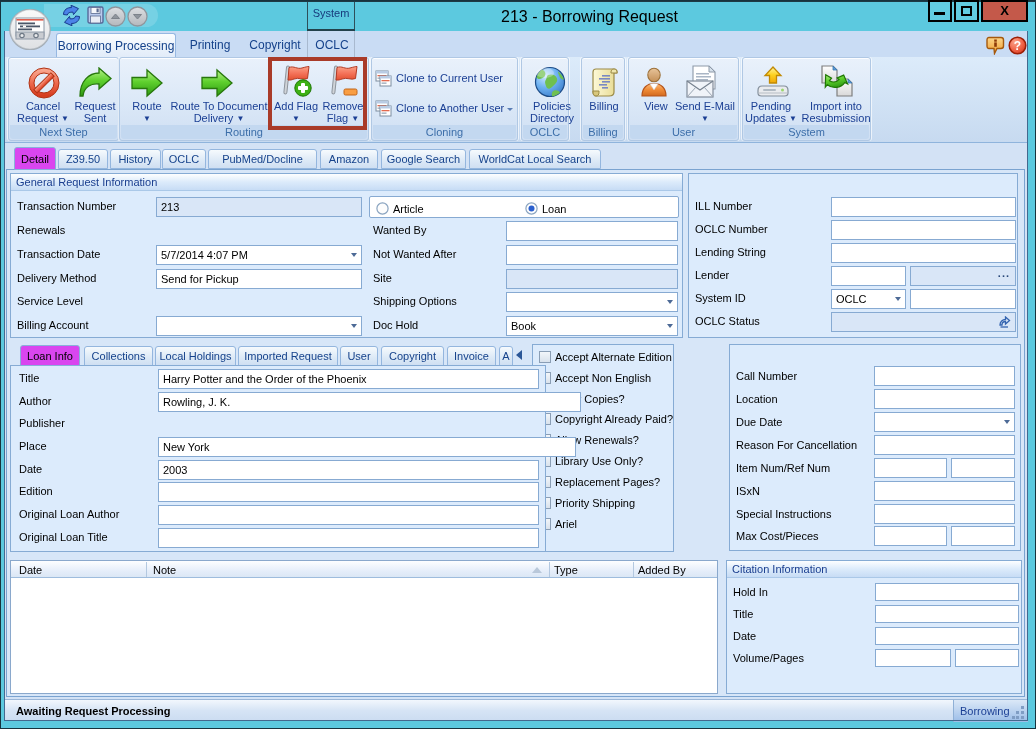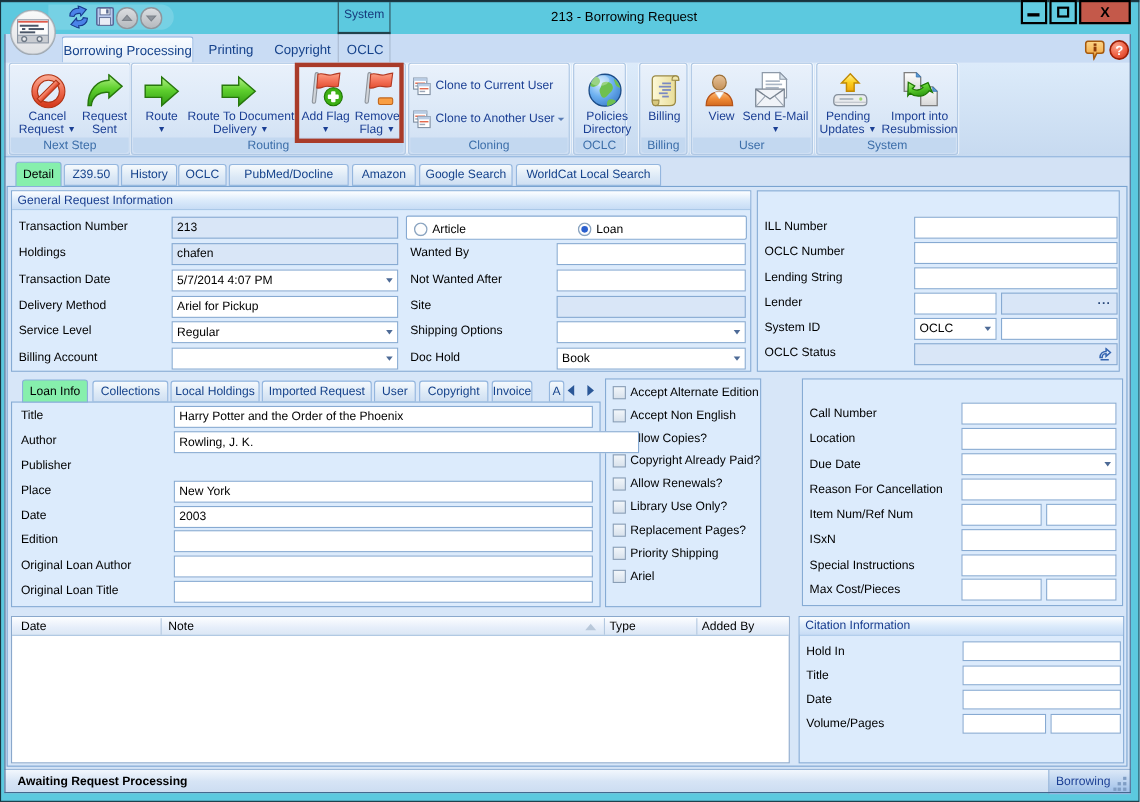--- a/index.html
+++ b/index.html
@@ -2,36 +2,36 @@
 <html><head>
 <meta charset="utf-8">
 <style>
 *{margin:0;padding:0;box-sizing:border-box}
 html,body{width:1036px;height:729px;overflow:hidden}
 body{font-family:"Liberation Sans",sans-serif;background:#5cc9df;position:relative}
 .ab{position:absolute}
 .edge{position:absolute;left:0;top:0;width:1036px;height:729px;border:1px solid #17333e;pointer-events:none;z-index:99}
 .topedge{position:absolute;left:0;top:0;width:1036px;height:2px;background:#1d3a45;z-index:98}
 
-.title{position:absolute;top:8px;left:501px;font-size:12px;color:#000}
+.title{position:absolute;top:8px;left:501px;font-size:16px;color:#000}
 
 .wininner{position:absolute;left:4px;top:31px;width:1024px;height:690px;background:#d3e2f5}
 .tabrow{position:absolute;left:0;top:0;width:1024px;height:26px;background:#c9dcf4}
 .rtab{position:absolute;top:2px;height:24px;font-size:12px;color:#15428b;text-align:center;line-height:24px}
 .rtab.act{background:linear-gradient(#fbfdff,#eaf2fb 60%,#e2ecf9);border:1px solid #96b8e2;border-bottom:none;border-radius:3px 3px 0 0;color:#15428b}
 .ribbon{position:absolute;left:0;top:26px;width:1024px;height:86px;background:linear-gradient(#dcebfa,#c7daf0);border-bottom:1px solid #8fb4dc}
 .rg{position:absolute;top:0px;height:84px;border-radius:3px;border:1px solid #b0c8e4;box-shadow:1px 0 0 rgba(255,255,255,.65),-1px 0 0 rgba(255,255,255,.65),inset 0 1px 0 rgba(255,255,255,.85);background:linear-gradient(#e9f1fb 0%,#dbe8f7 55%,#cfdff3 100%)}
 .rgcap{position:absolute;left:1px;right:1px;bottom:1px;height:14px;background:#c3d8f0;border-radius:0 0 3px 3px;color:#3c6ea9;font-size:11px;text-align:center;line-height:14px}
 .blbl{position:absolute;font-size:11px;line-height:12px;color:#1b3f94;text-align:center;white-space:pre}
 .bicon{position:absolute;top:9px}
 .sbtn{position:absolute;font-size:11px;color:#1b3f94;white-space:nowrap}
 .da{display:inline-block;width:0;height:0;border-left:3px solid transparent;border-right:3px solid transparent;border-top:3px solid #5a7db5;vertical-align:middle}
 
 .dtab{position:absolute;height:20px;line-height:19px;font-size:11px;color:#15428b;text-align:center;background:linear-gradient(#f6fafd,#dce9f6 60%,#cfdff2);border:1px solid #94b6de;border-radius:3px 3px 0 0}
-.dtab.act{background:#86efac;color:#000;border-color:#8ab0da;z-index:5;height:23px;line-height:22px}
+.dtab.act{background:#d946ef;color:#000;border-color:#8ab0da;z-index:5;height:23px;line-height:22px}
 .page{position:absolute;left:2px;top:138px;width:1019px;height:528px;border:1px solid #7aa3d0;background:#d7e6f8}
 .panel{position:absolute;background:#dcebfc;border:1px solid #86abd4}
 .phead{position:absolute;left:0px;right:0px;top:0px;height:17px;background:linear-gradient(#fdfeff,#dcebfb 50%,#c7dcf5);color:#1a3e8f;padding-left:5px;line-height:17px;font-size:11px;border-bottom:1px solid #aac8e8}
 .lbl{position:absolute;font-size:11px;color:#000;white-space:nowrap}
 .fld{position:absolute;background:#fff;border:1px solid #87aad2;height:20px;font-size:11px;color:#000;padding:3px 0 0 4px;white-space:nowrap;overflow:hidden}
 .fld.dis{background:#d9e6f7}
 .fld .ar{position:absolute;right:4px;top:7px;width:0;height:0;border-left:3.5px solid transparent;border-right:3.5px solid transparent;border-top:4px solid #4d6a96}
 .cb{position:absolute;width:12px;height:12px;border:1px solid #8a9eb5;background:linear-gradient(#f2f6fa,#d9e2ec)}
 .gridhead{position:absolute;background:linear-gradient(#fdfeff,#e6eefa 60%,#dbe7f5);border-bottom:1px solid #9ebcdd;font-size:11px;color:#000}
 .statusbar{position:absolute;left:0px;top:668px;width:1024px;height:22px;background:linear-gradient(#f2f7fd,#d6e4f5 50%,#cbdcf1);border-top:1px solid #9ab6d8}
@@ -371,34 +371,32 @@
       <svg class="ab" style="left:6px;top:5px" width="13" height="13" viewBox="0 0 13 13">
             <circle cx="6.5" cy="6.5" r="5.6" fill="#fdfdfd" stroke="#8aa4c0" stroke-width="1.2"></circle>
           </svg>
       <div class="lbl" style="left:23px;top:6px">Article</div>
       <svg class="ab" style="left:155px;top:5px" width="13" height="13" viewBox="0 0 13 13">
             <circle cx="6.5" cy="6.5" r="5.6" fill="#fdfdfd" stroke="#8aa4c0" stroke-width="1.2"></circle>
             <circle cx="6.5" cy="6.5" r="3" fill="#2a5fce"></circle>
           </svg>
       <div class="lbl" style="left:172px;top:6px">Loan</div>
     </div>
-    <div class="lbl" style="left:6px;top:50px">Holdings</div>
-    <div class="fld dis" style="left:145px;top:47px;width:206px">chafen</div>
+    <div class="lbl" style="left:6px;top:50px">Renewals</div>
     <div class="lbl" style="left:362px;top:50px">Wanted By</div>
     <div class="fld" style="left:495px;top:47px;width:172px"></div>
     <div class="lbl" style="left:6px;top:74px">Transaction Date</div>
     <div class="fld" style="left:145px;top:71px;width:206px">5/7/2014 4:07 PM<i class="ar"></i></div>
     <div class="lbl" style="left:362px;top:74px">Not Wanted After</div>
     <div class="fld" style="left:495px;top:71px;width:172px"></div>
     <div class="lbl" style="left:6px;top:98px">Delivery Method</div>
-    <div class="fld" style="left:145px;top:95px;width:206px">Ariel for Pickup</div>
+    <div class="fld" style="left:145px;top:95px;width:206px">Send for Pickup</div>
     <div class="lbl" style="left:362px;top:98px">Site</div>
     <div class="fld dis" style="left:495px;top:95px;width:172px"></div>
     <div class="lbl" style="left:6px;top:121px">Service Level</div>
-    <div class="fld" style="left:145px;top:118px;width:206px">Regular<i class="ar"></i></div>
     <div class="lbl" style="left:362px;top:121px">Shipping Options</div>
     <div class="fld" style="left:495px;top:118px;width:172px">
           <i class="ar"></i>
         </div>
     <div class="lbl" style="left:6px;top:145px">Billing Account</div>
     <div class="fld" style="left:145px;top:142px;width:206px">
           <i class="ar"></i>
         </div>
     <div class="lbl" style="left:362px;top:145px">Doc Hold</div>
     <div class="fld" style="left:495px;top:142px;width:172px">Book<i class="ar"></i></div>
@@ -428,44 +426,44 @@
     </div>
   </div>
 
   <div id="loantabs">
     <div class="dtab act" style="left:16px;top:314px;width:60px;height:21px;line-height:20px">Loan Info</div>
     <div class="dtab" style="left:80px;top:315px;width:69px;height:20px;line-height:19px">Collections</div>
     <div class="dtab" style="left:151px;top:315px;width:81px;height:20px;line-height:19px">Local Holdings</div>
     <div class="dtab" style="left:234px;top:315px;width:100px;height:20px;line-height:19px">Imported Request</div>
     <div class="dtab" style="left:336px;top:315px;width:38px;height:20px;line-height:19px">User</div>
     <div class="dtab" style="left:377px;top:315px;width:63px;height:20px;line-height:19px">Copyright</div>
-    <div class="dtab" style="left:443px;top:315px;width:37px;height:20px;line-height:19px">Invoice</div>
+    <div class="dtab" style="left:443px;top:315px;width:49px;height:20px;line-height:19px">Invoice</div>
     <div class="dtab" style="left:495px;top:315px;width:14px;height:20px;line-height:19px">A</div>
     <div class="ab" style="left:512px;top:319px;width:0;height:0;border-top:5px solid transparent;border-bottom:5px solid transparent;border-right:6px solid #2b5797"></div>
     <div class="ab" style="left:530px;top:319px;width:0;height:0;border-top:5px solid transparent;border-bottom:5px solid transparent;border-left:6px solid #2b5797"></div>
   </div>
   <div class="panel" style="left:6px;top:334px;width:536px;height:187px;z-index:2">
     <div class="lbl" style="left:8px;top:6px">Title</div>
     <div class="fld" style="left:147px;top:3px;width:381px">Harry Potter and the Order of the Phoenix</div>
     <div class="lbl" style="left:8px;top:29px">Author</div>
     <div class="fld" style="left:147px;top:26px;width:423px">Rowling, J. K.</div>
     <div class="lbl" style="left:8px;top:51px">Publisher</div>
     <div class="lbl" style="left:8px;top:74px">Place</div>
-    <div class="fld" style="left:147px;top:71px;width:381px">New York</div>
+    <div class="fld" style="left:147px;top:71px;width:418px">New York</div>
     <div class="lbl" style="left:8px;top:97px">Date</div>
     <div class="fld" style="left:147px;top:94px;width:381px">2003</div>
     <div class="lbl" style="left:8px;top:119px">Edition</div>
     <div class="fld" style="left:147px;top:116px;width:381px"></div>
     <div class="lbl" style="left:8px;top:142px">Original Loan Author</div>
     <div class="fld" style="left:147px;top:139px;width:381px"></div>
     <div class="lbl" style="left:8px;top:165px">Original Loan Title</div>
     <div class="fld" style="left:147px;top:162px;width:381px"></div>
   </div>
 
-  <div class="panel" style="left:546px;top:313px;width:142px;height:208px">
+  <div class="panel" style="left:528px;top:313px;width:142px;height:208px">
     <div class="cb" style="left:6px;top:6px"></div>
         <div class="lbl" style="left:22px;top:6px">Accept Alternate Edition</div>
     <div class="cb" style="left:6px;top:27px"></div>
         <div class="lbl" style="left:22px;top:27px">Accept Non English</div>
     <div class="cb" style="left:6px;top:48px"></div>
         <div class="lbl" style="left:22px;top:48px">Allow Copies?</div>
     <div class="cb" style="left:6px;top:68px"></div>
         <div class="lbl" style="left:22px;top:68px">Copyright Already Paid?</div>
     <div class="cb" style="left:6px;top:89px"></div>
         <div class="lbl" style="left:22px;top:89px">Allow Renewals?</div>

